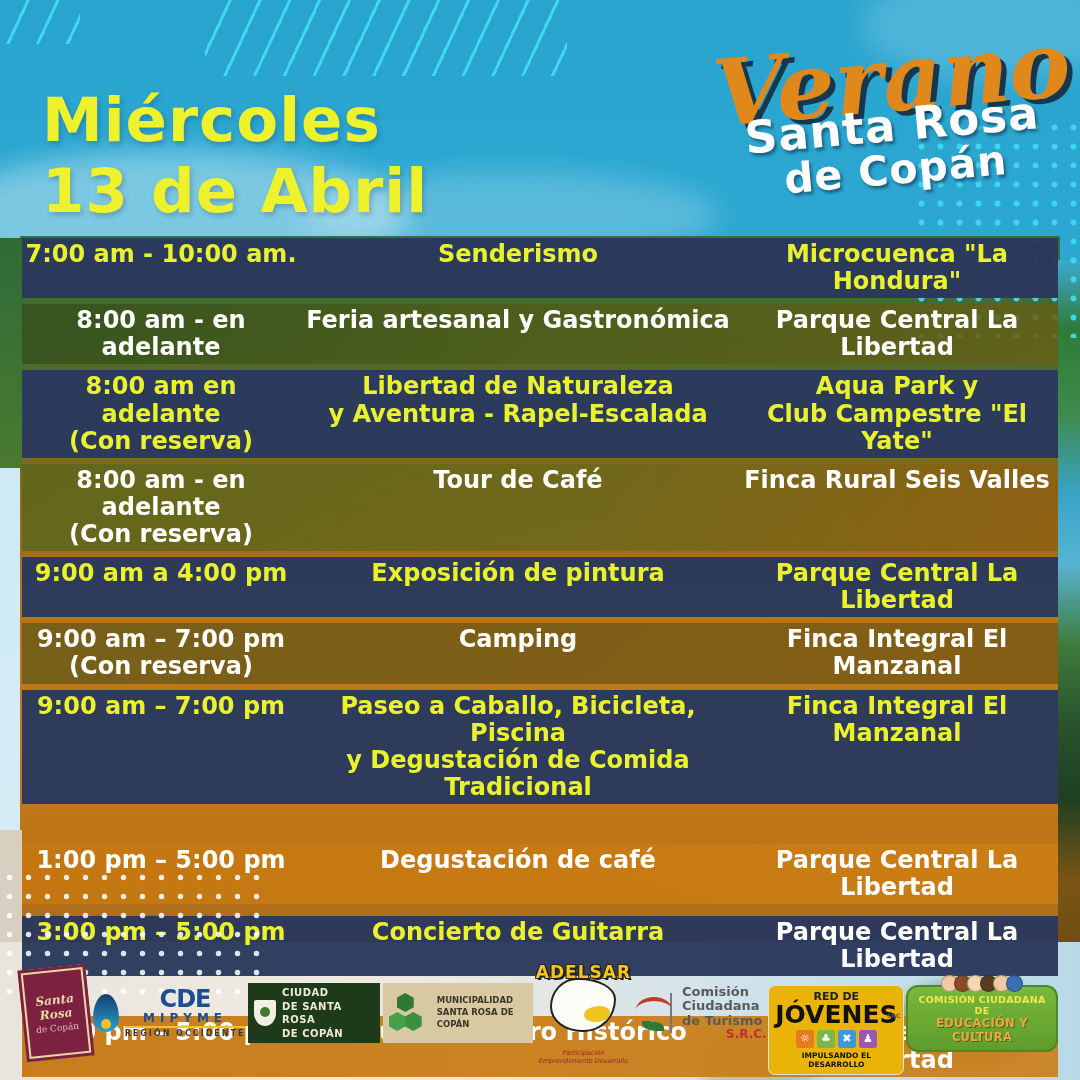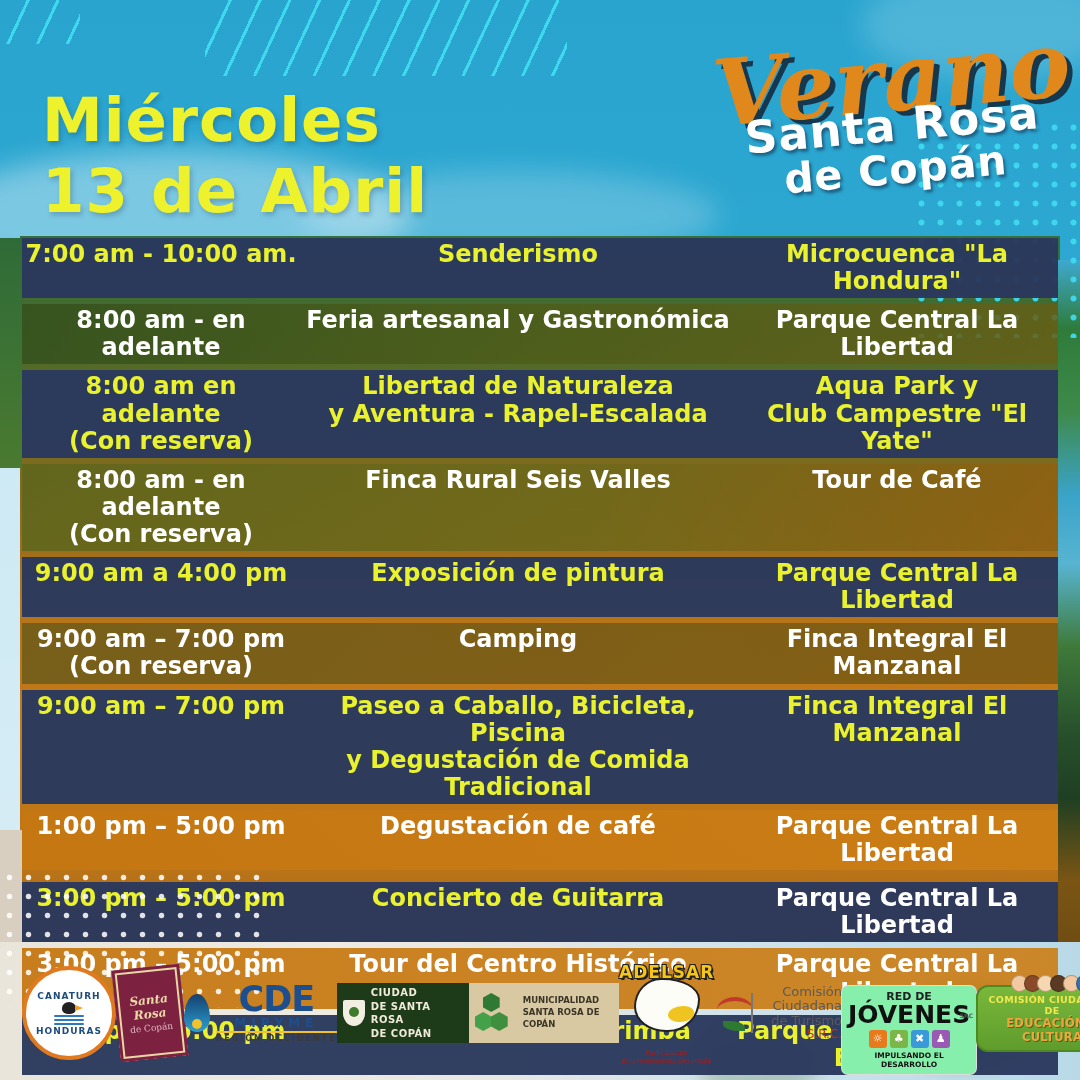--- a/index.html
+++ b/index.html
@@ -54,21 +54,21 @@
   
   .schedule{position:absolute;left:22px;top:238px;width:1036px;z-index:3;
     display:flex;flex-direction:column;gap:6px;}
   .row{display:grid;grid-template-columns:278px 436px 322px;align-items:start;
     text-align:center;font-weight:700;font-size:24px;line-height:1.13;padding:3px 0;}
   .row .cell span{display:block;}
   .navy {background:rgba(42,57,93,.97);color:#eaf22e;}
   .green {background:linear-gradient(90deg,rgba(54,82,30,.92),rgba(76,92,26,.88) 45%,rgba(100,96,24,.86));color:#fff;}
   .olive {background:linear-gradient(90deg,rgba(94,102,28,.9),rgba(110,104,26,.88) 55%,rgba(142,96,18,.86));color:#fff;}
   .brown {background:linear-gradient(90deg,rgba(110,92,26,.88),rgba(124,90,20,.86));color:#fff;}
-  .orange{background:linear-gradient(90deg,rgba(197,119,17,.94),rgba(204,126,21,.9));color:#fff;}
+  .orange{background:linear-gradient(90deg,rgba(197,119,17,.94),rgba(204,126,21,.9));color:#fff;margin-top:34px;}
   .cell.white-text{color:#fff;}
 
   
   .footer{position:absolute;left:0;bottom:0;width:1080px;height:134px;z-index:6;
     display:flex;align-items:center;justify-content:space-between;padding:0 22px;box-sizing:border-box;}
   .logo{flex:0 0 auto;display:flex;flex-direction:column;align-items:center;justify-content:center;text-align:center;}
 
   .canaturh{width:94px;height:94px;border-radius:50%;background:#fff;border:4px solid #e07a20;
     box-sizing:border-box;display:flex;flex-direction:column;align-items:center;justify-content:center;gap:1px;}
   .canaturh .t{font-size:9px;font-weight:800;color:#1d4d7a;letter-spacing:1px;}
@@ -82,21 +82,21 @@
     box-shadow:inset 0 0 0 3px #7c2140,inset 0 0 0 5px #e8d6a4;display:flex;flex-direction:column;
     align-items:center;justify-content:center;gap:2px;}
   .stamp .s1{font-family:"DejaVu Serif",serif;font-style:italic;font-weight:700;font-size:12px;color:#ead9a8;}
   .stamp .s2{font-family:"DejaVu Serif",serif;font-size:9px;color:#e0b8c4;}
 
   .cde{flex-direction:row;gap:6px;align-items:center;}
   .drop{width:26px;height:38px;background:linear-gradient(180deg,#163f6e,#2aa0d0);
     border-radius:50% 50% 50% 50%/64% 64% 36% 36%;position:relative;}
   .drop::after{content:"";position:absolute;left:8px;bottom:3px;width:10px;height:10px;border-radius:50%;background:#f2c12e;}
   .cde-txt{display:flex;flex-direction:column;align-items:center;}
-  .cde-acr{font-size:35px;font-weight:900;color:#1d4f8f;letter-spacing:-1px;line-height:.95;}
+  .cde-acr{font-size:24px;font-weight:900;color:#1d4f8f;letter-spacing:-1px;line-height:.95;}
   .cde-name{font-size:12px;font-weight:800;color:#1d4f8f;letter-spacing:5px;}
   .cde-reg{font-size:8px;font-weight:700;color:#3a3a3a;letter-spacing:2px;border-top:2px solid #f2c12e;padding-top:1px;margin-top:1px;}
 
   .ciudad{flex-direction:row;width:132px;height:60px;background:#1d3b18;gap:6px;padding:0 6px;box-sizing:border-box;}
   .crest{width:22px;height:26px;background:#f2efe2;border-radius:2px 2px 50% 50%;position:relative;flex:0 0 auto;}
   .crest::after{content:"";position:absolute;left:6px;top:7px;width:10px;height:10px;border-radius:50%;background:#3f7a2f;}
   .ciudad .txt{font-size:10px;font-weight:700;color:#f0ead8;letter-spacing:.5px;text-align:left;line-height:1.35;}
 
   .muni{flex-direction:row;width:150px;height:60px;background:#d9c9a3;gap:14px;padding:0 6px;box-sizing:border-box;}
   .hexes{position:relative;width:34px;height:40px;flex:0 0 auto;}
@@ -114,24 +114,24 @@
     border-radius:42% 58% 50% 50%/55% 40% 62% 48%;position:relative;}
   .map::after{content:"";position:absolute;right:4px;bottom:8px;width:26px;height:16px;background:#f0c420;
     border-radius:60% 40% 55% 45%;}
   .adelsar-tag{font-size:6.5px;font-style:italic;color:#a02020;margin-top:17px;}
 
   .turismo{flex-direction:row;gap:6px;}
   .sketch{width:42px;height:40px;position:relative;flex:0 0 auto;}
   .sketch .arc{position:absolute;left:2px;top:4px;width:36px;height:22px;border-top:4px solid #c23a2a;border-radius:50%;}
   .sketch .leaf{position:absolute;left:8px;bottom:2px;width:22px;height:10px;background:#2e7a33;border-radius:0 70% 0 70%;}
   .sketch .pole{position:absolute;right:4px;top:0;width:2px;height:40px;background:#777;}
-  .turismo .txt{text-align:right;font-size:13px;font-weight:400;color:#5a5a5a;line-height:1.1;}
+  .turismo .txt{text-align:left;font-size:13px;font-weight:700;color:#5a5a5a;line-height:1.1;}
   .turismo .src{color:#c03030;font-size:12px;}
 
-  .jovenes{width:126px;background:#86efac;border-radius:6px;padding:5px 4px;box-shadow:0 0 0 1px #ddd;position:relative;margin-top:33px;}
+  .jovenes{width:126px;background:#eab308;border-radius:6px;padding:5px 4px;box-shadow:0 0 0 1px #ddd;position:relative;margin-top:33px;}
   .jov-l1{font-size:11px;font-weight:800;color:#222;line-height:1;}
   .jov-l2{font-size:25px;font-weight:900;color:#111;line-height:1;}
   .jov-src{position:absolute;right:3px;top:26px;font-size:6px;font-weight:700;color:#555;}
   .jov-squares{display:flex;gap:3px;margin:3px 0;}
   .sq{width:18px;height:18px;border-radius:3px;display:flex;align-items:center;justify-content:center;
     color:#fff;font-size:11px;font-weight:700;}
   .sq.o{background:#e87a1e;} .sq.g{background:#7ab648;} .sq.b{background:#3a9ad9;} .sq.p{background:#9b59b6;}
   .jov-tag{font-size:7.5px;font-weight:800;color:#111;}
 
   .educacion{width:152px;position:relative;}
@@ -218,24 +218,24 @@
           <span>Club Campestre "El Yate"</span>
         </div>
     </div>
 
     <div class="row olive">
       <div class="cell">
           <span>8:00 am - en adelante</span>
           <span>(Con reserva)</span>
         </div>
       <div class="cell">
+          <span>Tour de Café</span>
+        </div>
+      <div class="cell">
           <span>Finca Rural Seis Valles</span>
-        </div>
-      <div class="cell">
-          <span>Tour de Café</span>
         </div>
     </div>
 
     <div class="row navy">
       <div class="cell">
           <span>9:00 am a 4:00 pm</span>
         </div>
       <div class="cell">
           <span>Exposición de pintura</span>
         </div>
@@ -316,30 +316,20 @@
       <div class="cell">
           <span>Parque Real Centenario</span>
           <span>El Cerrito</span>
         </div>
     </div>
 
   </div>
 
   <div class="footer">
 
-    <div class="logo canaturh">
-      <div class="t">CANATURH</div>
-      <div class="toucan"></div>
-      <div class="waves">
-          <i></i>
-          <i></i>
-          <i></i>
-        </div>
-      <div class="t">HONDURAS</div>
-    </div>
 
     <div class="logo stamp">
       <div class="s1">Santa Rosa</div>
       <div class="s2">de Copán</div>
     </div>
 
     <div class="logo cde">
       <div class="drop"></div>
       <div class="cde-txt">
         <div class="cde-acr">CDE</div>

